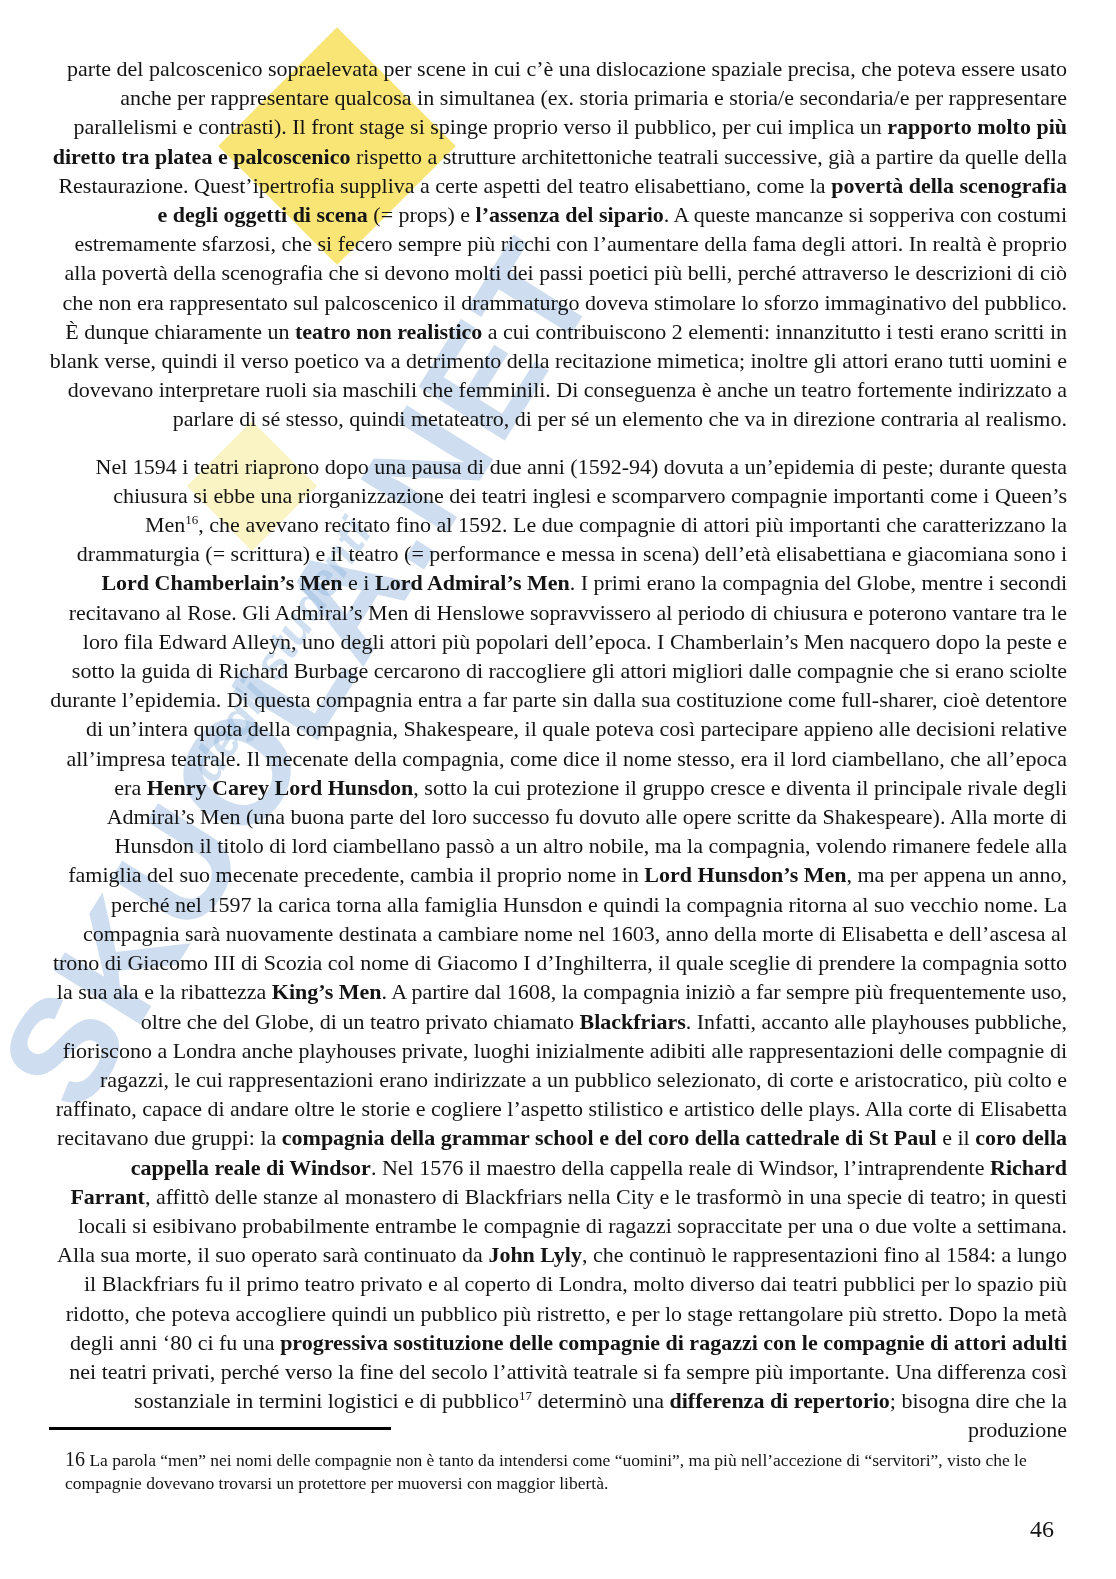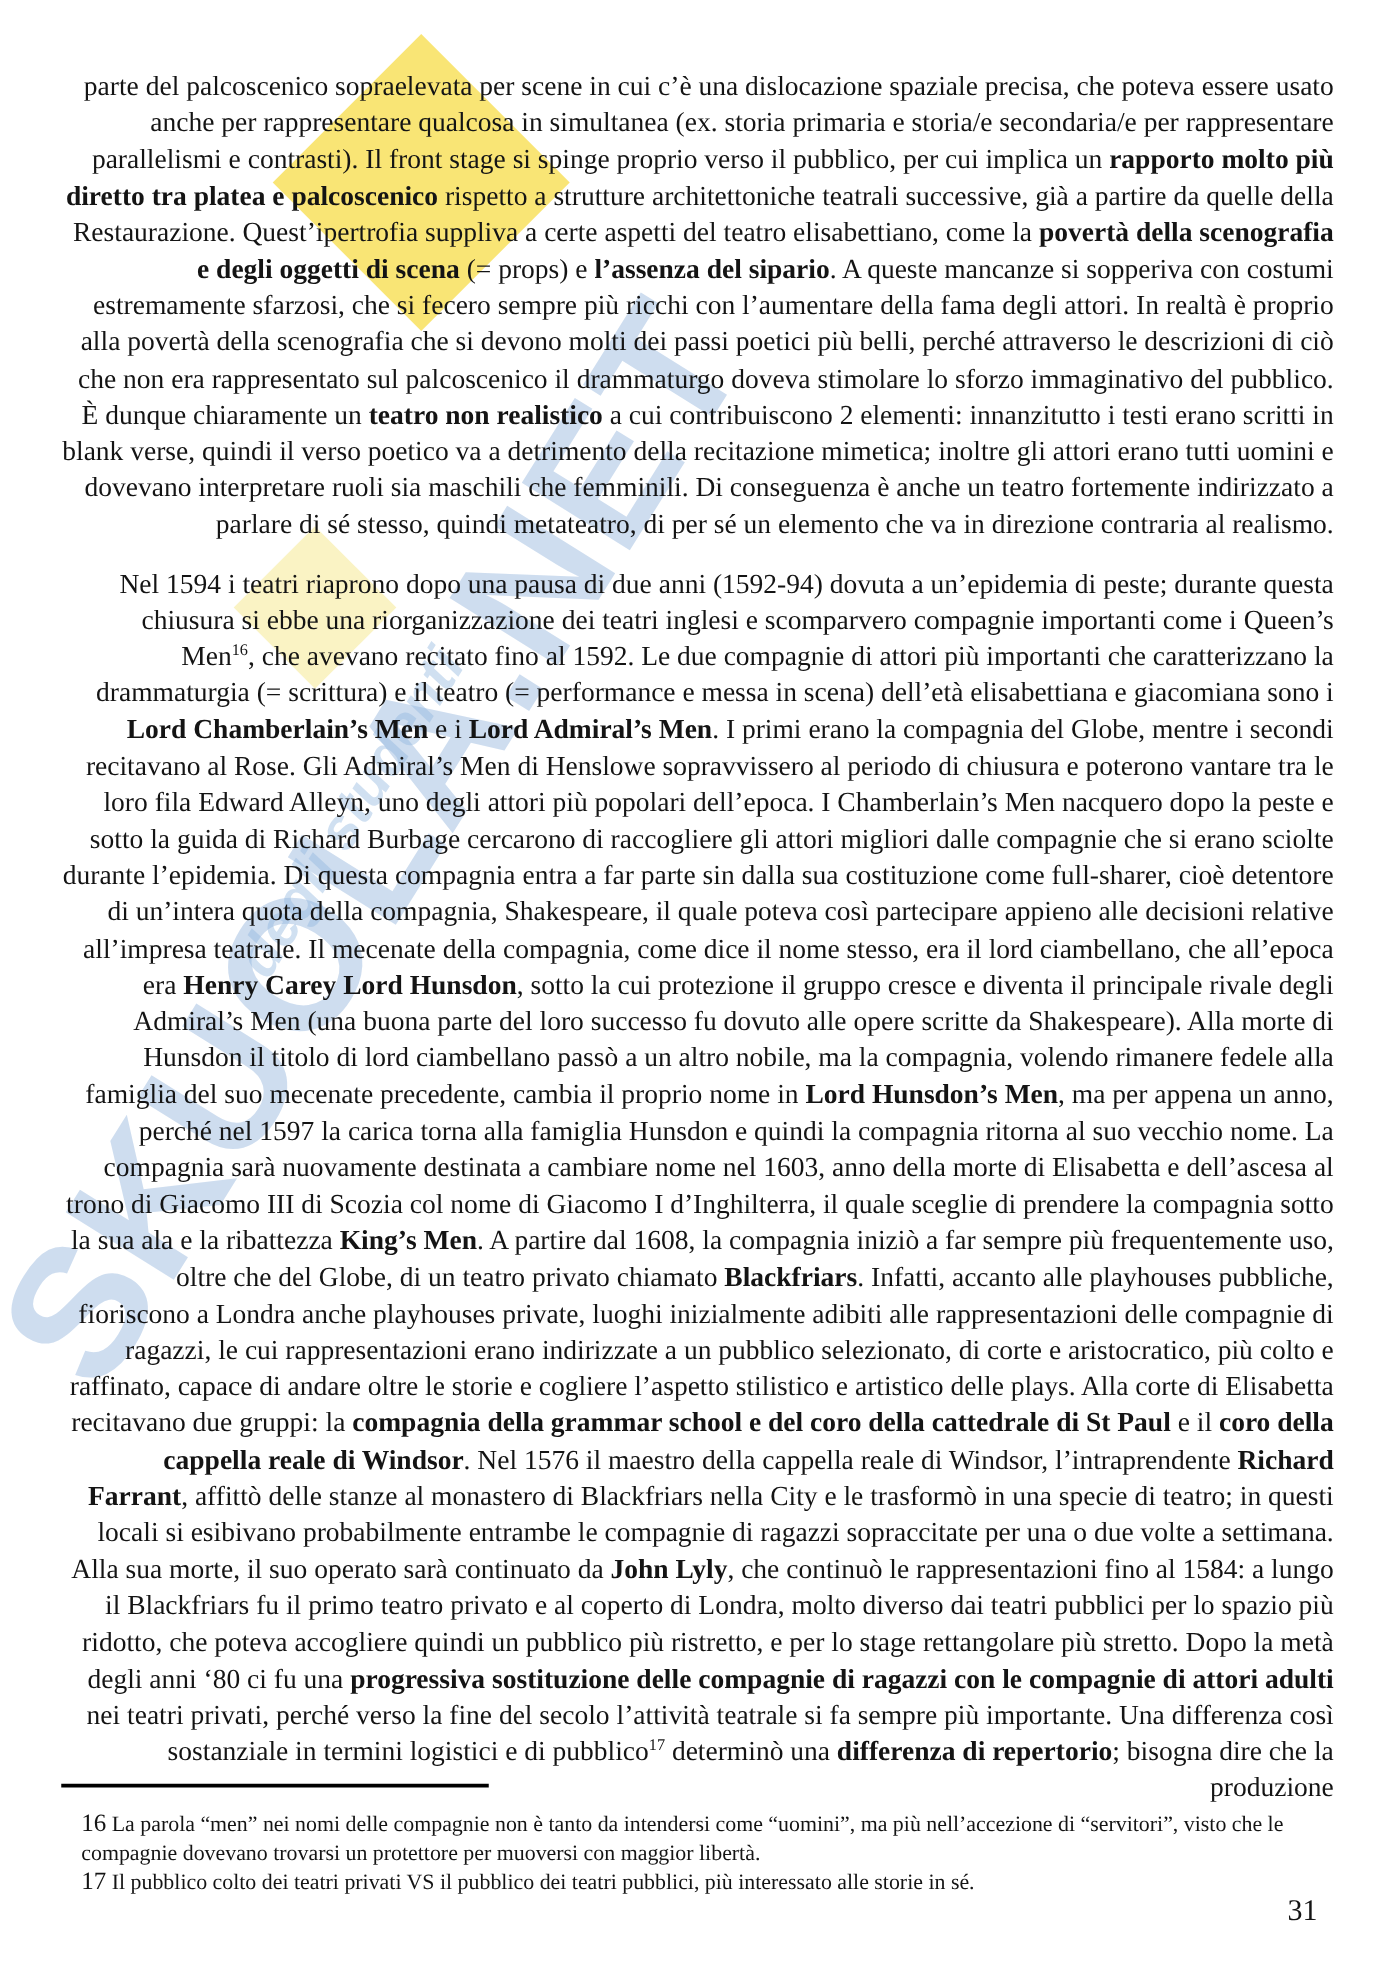--- a/index.html
+++ b/index.html
@@ -72,18 +72,17 @@
 
   <div class="content" id="paragraphs">
       <p><span>parte del palcoscenico sopraelevata per scene in cui c’è una dislocazione spaziale precisa, che poteva essere usato anche per rappresentare qualcosa in simultanea (ex. storia primaria e storia/e secondaria/e per rappresentare parallelismi e contrasti). Il front stage si spinge proprio verso il pubblico, per cui implica un </span><b>rapporto molto più diretto tra platea e palcoscenico</b><span> rispetto a strutture architettoniche teatrali successive, già a partire da quelle della Restaurazione. Quest’ipertrofia suppliva a certe aspetti del teatro elisabettiano, come la </span><b>povertà della scenografia e degli oggetti di scena</b><span> (= props) e </span><b>l’assenza del sipario</b><span>. A queste mancanze si sopperiva con costumi estremamente sfarzosi, che si fecero sempre più ricchi con l’aumentare della fama degli attori. In realtà è proprio alla povertà della scenografia che si devono molti dei passi poetici più belli, perché attraverso le descrizioni di ciò che non era rappresentato sul palcoscenico il drammaturgo doveva stimolare lo sforzo immaginativo del pubblico. È dunque chiaramente un </span><b>teatro non realistico</b><span> a cui contribuiscono 2 elementi: innanzitutto i testi erano scritti in blank verse, quindi il verso poetico va a detrimento della recitazione mimetica; inoltre gli attori erano tutti uomini e dovevano interpretare ruoli sia maschili che femminili. Di conseguenza è anche un teatro fortemente indirizzato a parlare di sé stesso, quindi metateatro, di per sé un elemento che va in direzione contraria al realismo.</span></p>
       <p><span>Nel 1594 i teatri riaprono dopo una pausa di due anni (1592-94) dovuta a un’epidemia di peste; durante questa chiusura si ebbe una riorganizzazione dei teatri inglesi e scomparvero compagnie importanti come i Queen’s Men</span><sup>16</sup><span>, che avevano recitato fino al 1592. Le due compagnie di attori più importanti che caratterizzano la drammaturgia (= scrittura) e il teatro (= performance e messa in scena) dell’età elisabettiana e giacomiana sono i </span><b>Lord Chamberlain’s Men</b><span> e i </span><b>Lord Admiral’s Men</b><span>. I primi erano la compagnia del Globe, mentre i secondi recitavano al Rose. Gli Admiral’s Men di Henslowe sopravvissero al periodo di chiusura e poterono vantare tra le loro fila Edward Alleyn, uno degli attori più popolari dell’epoca. I Chamberlain’s Men nacquero dopo la peste e sotto la guida di Richard Burbage cercarono di raccogliere gli attori migliori dalle compagnie che si erano sciolte durante l’epidemia. Di questa compagnia entra a far parte sin dalla sua costituzione come full-sharer, cioè detentore di un’intera quota della compagnia, Shakespeare, il quale poteva così partecipare appieno alle decisioni relative all’impresa teatrale. Il mecenate della compagnia, come dice il nome stesso, era il lord ciambellano, che all’epoca era </span><b>Henry Carey Lord Hunsdon</b><span>, sotto la cui protezione il gruppo cresce e diventa il principale rivale degli Admiral’s Men (una buona parte del loro successo fu dovuto alle opere scritte da Shakespeare). Alla morte di Hunsdon il titolo di lord ciambellano passò a un altro nobile, ma la compagnia, volendo rimanere fedele alla famiglia del suo mecenate precedente, cambia il proprio nome in </span><b>Lord Hunsdon’s Men</b><span>, ma per appena un anno, perché nel 1597 la carica torna alla famiglia Hunsdon e quindi la compagnia ritorna al suo vecchio nome. La compagnia sarà nuovamente destinata a cambiare nome nel 1603, anno della morte di Elisabetta e dell’ascesa al trono di Giacomo III di Scozia col nome di Giacomo I d’Inghilterra, il quale sceglie di prendere la compagnia sotto la sua ala e la ribattezza </span><b>King’s Men</b><span>. A partire dal 1608, la compagnia iniziò a far sempre più frequentemente uso, oltre che del Globe, di un teatro privato chiamato </span><b>Blackfriars</b><span>. Infatti, accanto alle playhouses pubbliche, fioriscono a Londra anche playhouses private, luoghi inizialmente adibiti alle rappresentazioni delle compagnie di ragazzi, le cui rappresentazioni erano indirizzate a un pubblico selezionato, di corte e aristocratico, più colto e raffinato, capace di andare oltre le storie e cogliere l’aspetto stilistico e artistico delle plays. Alla corte di Elisabetta recitavano due gruppi: la </span><b>compagnia della grammar school e del coro della cattedrale di St Paul</b><span> e il </span><b>coro della cappella reale di Windsor</b><span>. Nel 1576 il maestro della cappella reale di Windsor, l’intraprendente </span><b>Richard Farrant</b><span>, affittò delle stanze al monastero di Blackfriars nella City e le trasformò in una specie di teatro; in questi locali si esibivano probabilmente entrambe le compagnie di ragazzi sopraccitate per una o due volte a settimana. Alla sua morte, il suo operato sarà continuato da </span><b>John Lyly</b><span>, che continuò le rappresentazioni fino al 1584: a lungo il Blackfriars fu il primo teatro privato e al coperto di Londra, molto diverso dai teatri pubblici per lo spazio più ridotto, che poteva accogliere quindi un pubblico più ristretto, e per lo stage rettangolare più stretto. Dopo la metà degli anni ‘80 ci fu una </span><b>progressiva sostituzione delle compagnie di ragazzi con le compagnie di attori adulti</b><span> nei teatri privati, perché verso la fine del secolo l’attività teatrale si fa sempre più importante. Una differenza così sostanziale in termini logistici e di pubblico</span><sup>17</sup><span> determinò una </span><b>differenza di repertorio</b><span>; bisogna dire che la produzione</span></p>
     </div>
 
   <div class="footnote-sep"></div>
 
   <div class="footnotes" id="footnotes">
       <div class="footnote"><span class="fn-marker">16</span> La parola “men” nei nomi delle compagnie non è tanto da intendersi come “uomini”, ma più nell’accezione di “servitori”, visto che le compagnie dovevano trovarsi un protettore per muoversi con maggior libertà.</div>
-      <div class="footnote"><span class="fn-marker">17</span> Il pubblico colto dei teatri privati VS il pubblico dei teatri pubblici, più interessato alle storie in sé.</div>
     </div>
 
-  <div class="page-number">31</div>
+  <div class="page-number">46</div>
 
 </div>
 
 </body></html>

